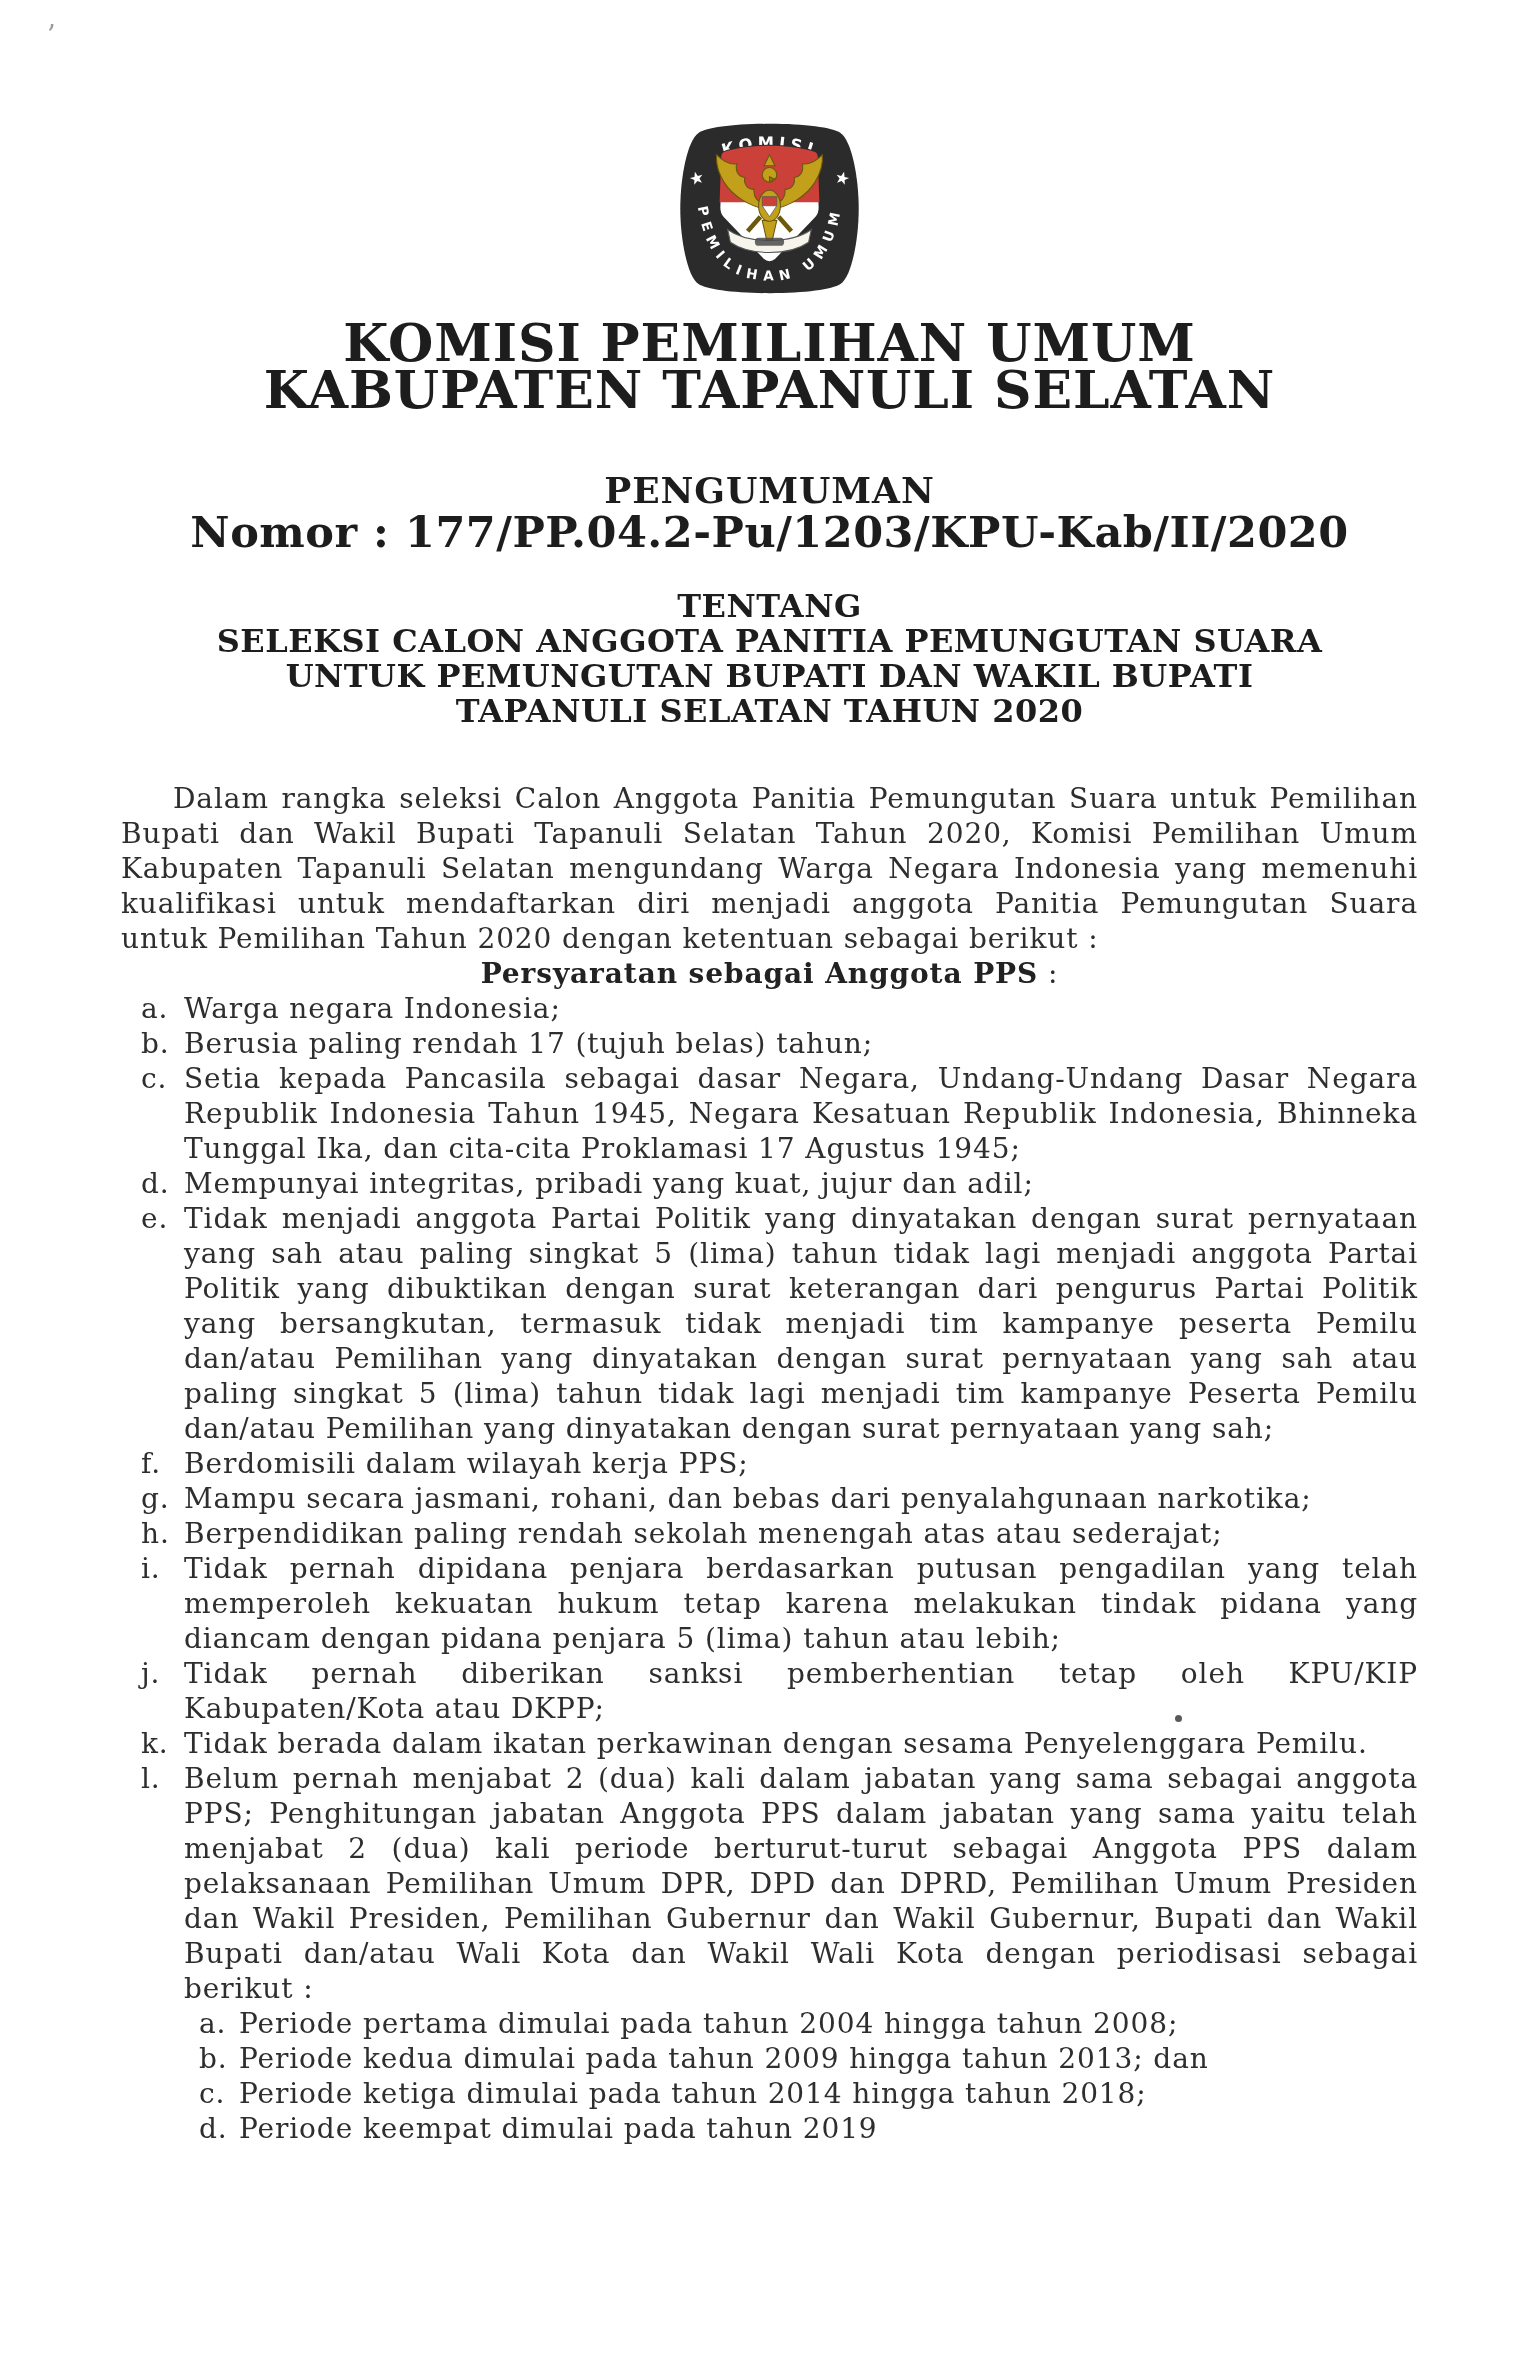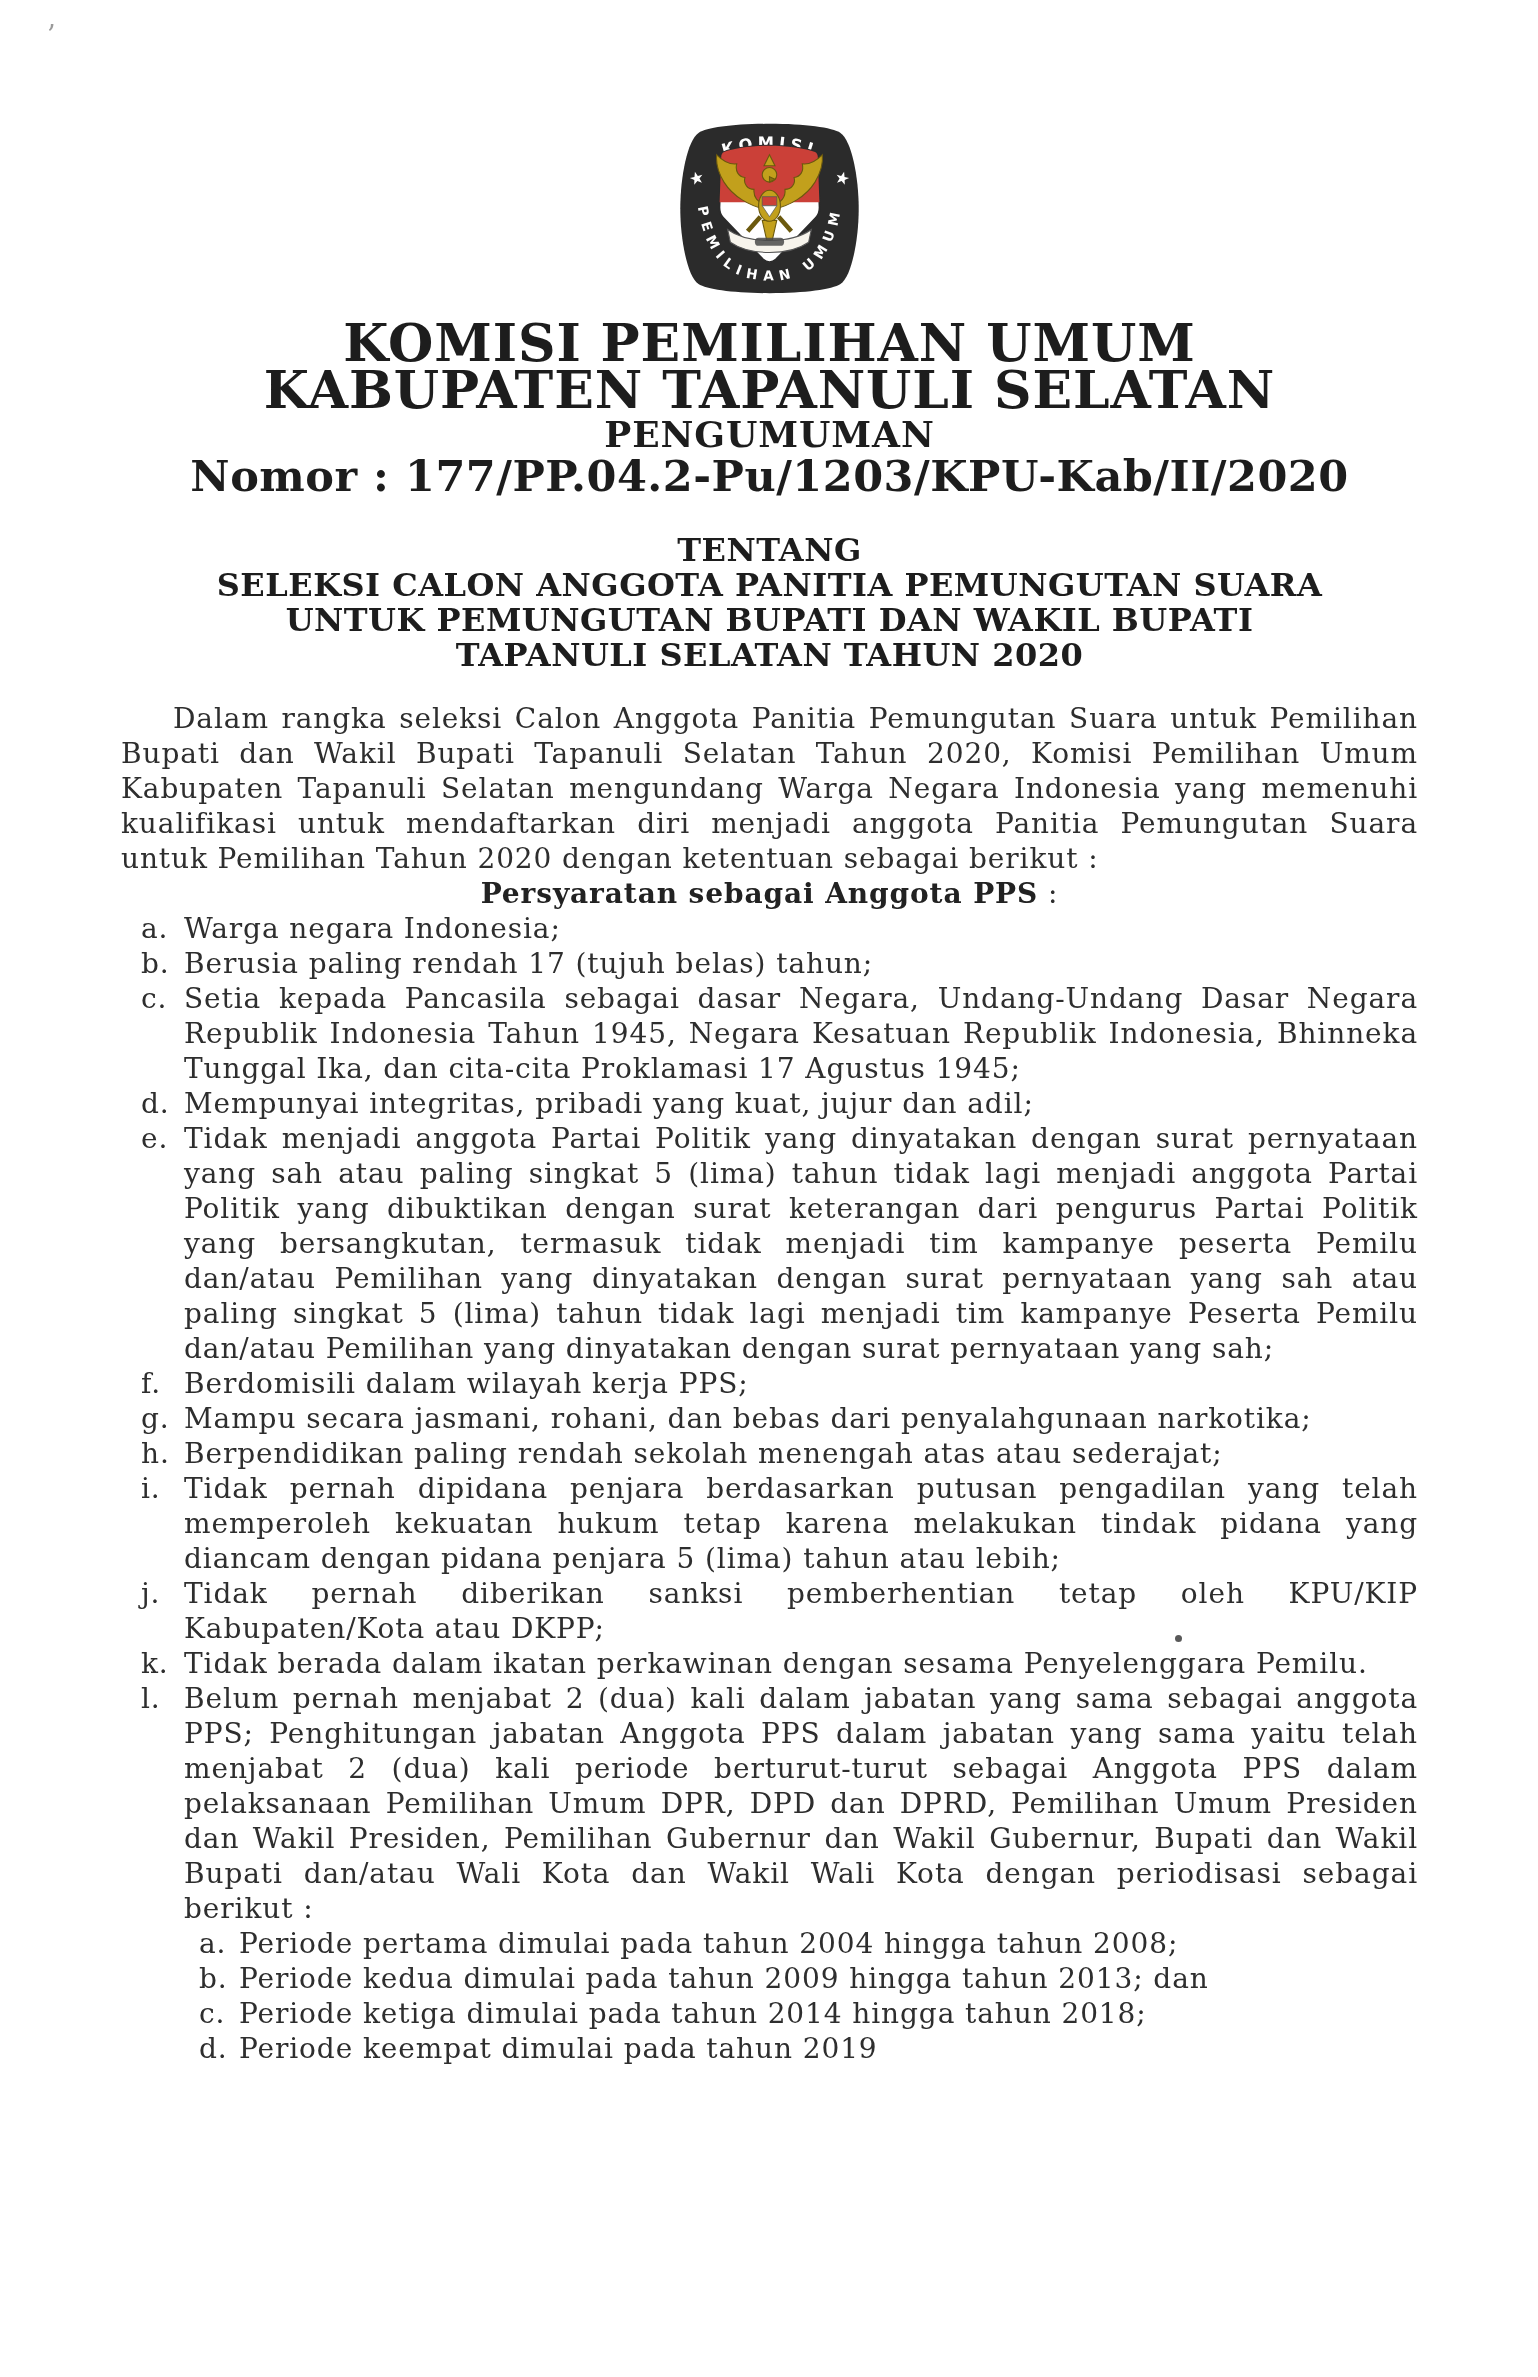--- a/index.html
+++ b/index.html
@@ -27,28 +27,28 @@
   
   .letterhead { text-align:center; }
   .logo-wrap { width:193px; height:173px; margin:0 auto; }
   .org-name { margin-top:23.6px; }
   .org-name h1 {
     font-size:52px; line-height:47px; font-weight:bold;
     letter-spacing:0.9px; color:#1d1d1d; white-space:nowrap;
   }
 
   
-  .announce-head { text-align:center; color:#1d1d1d; }
+  .announce-head { text-align:center; margin-top:56px; color:#1d1d1d; }
   .doc-title { font-size:36px; line-height:42px; font-weight:bold; letter-spacing:0.9px; }
   .doc-number { font-size:43px; line-height:42px; font-weight:bold; letter-spacing:0.5px; }
   .about-block { margin-top:36px; }
   .about-line { font-size:32px; line-height:35px; font-weight:bold; letter-spacing:0.5px; }
 
   
-  .doc-body { margin-top:28px; font-size:28px; line-height:35px; letter-spacing:0.9px; color:#2e2e2e; }
+  .doc-body { margin-top:52px; font-size:28px; line-height:35px; letter-spacing:0.9px; color:#2e2e2e; }
   .intro { text-align:justify; text-indent:52px; }
   .req-head { font-weight:normal;text-align:center; }
   .req-head b { font-weight:bold; color:#222; }
 
   ol { list-style:none; }
   .req-item {
     display:grid; grid-template-columns:43px 1fr;
     margin-left:20px; position:relative;
   }
   .req-item .li-text { text-align:justify; }

